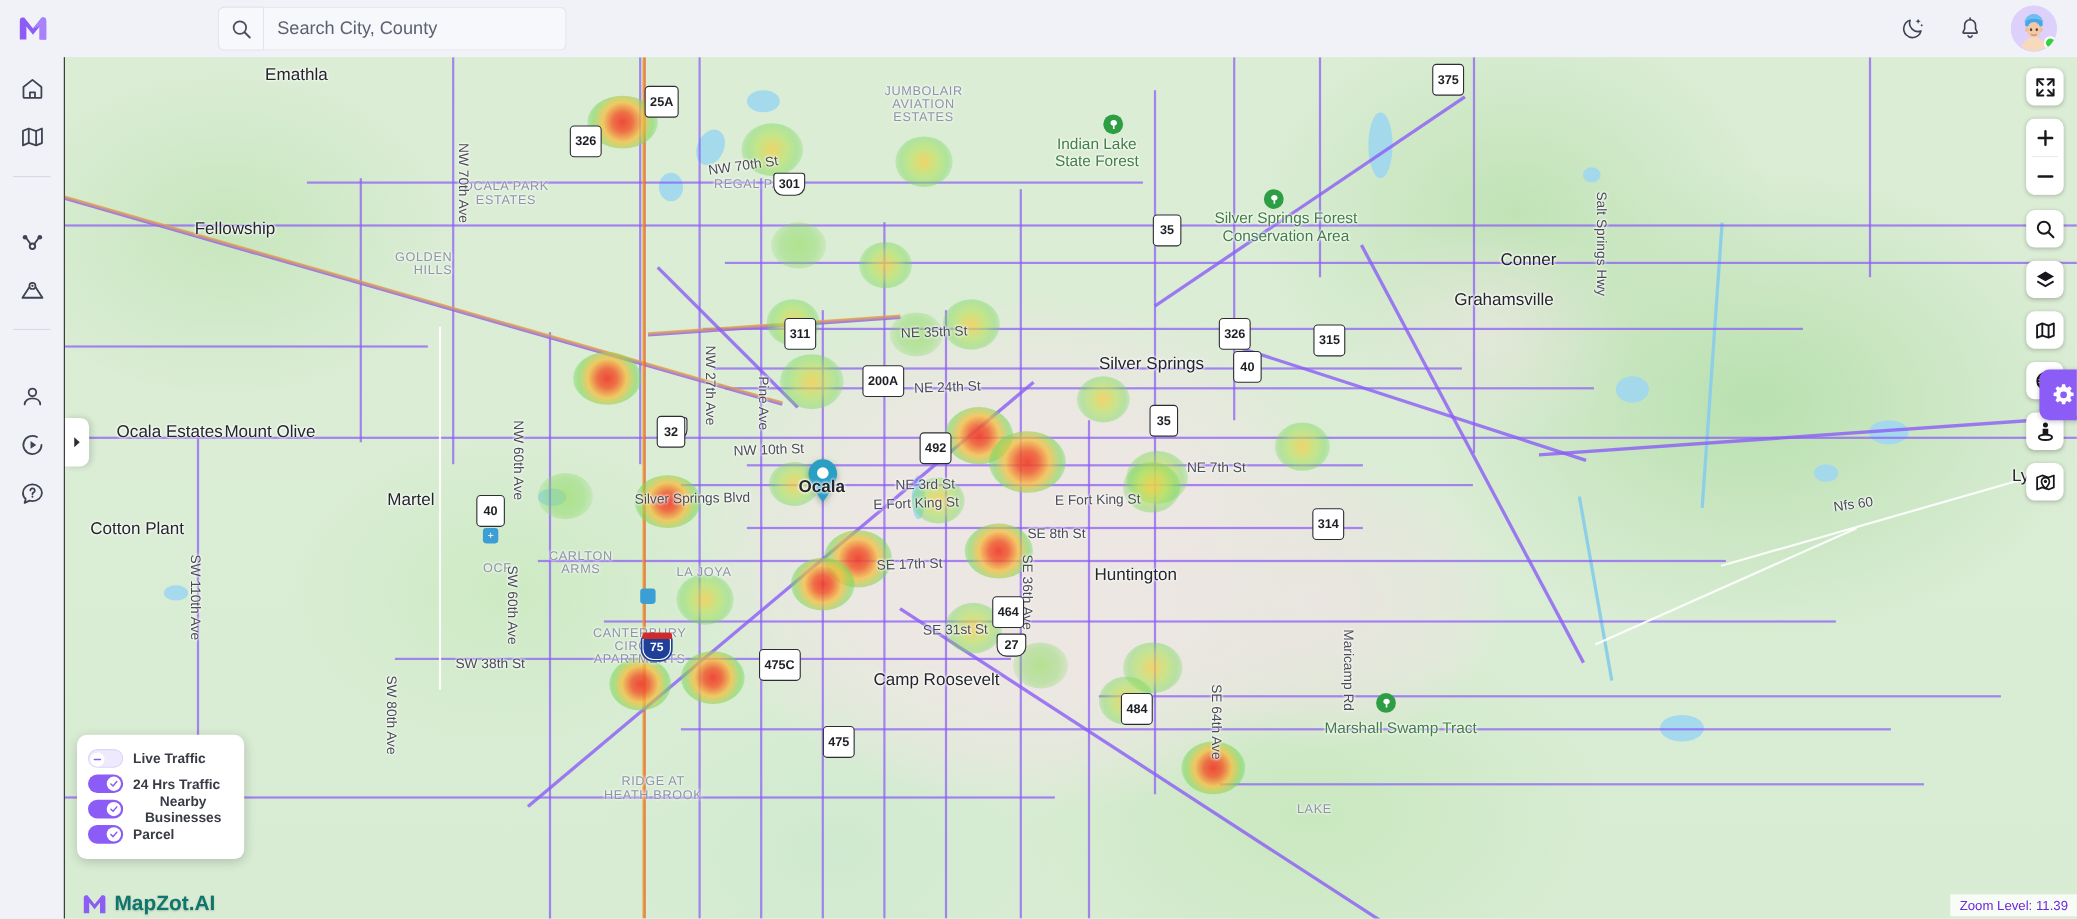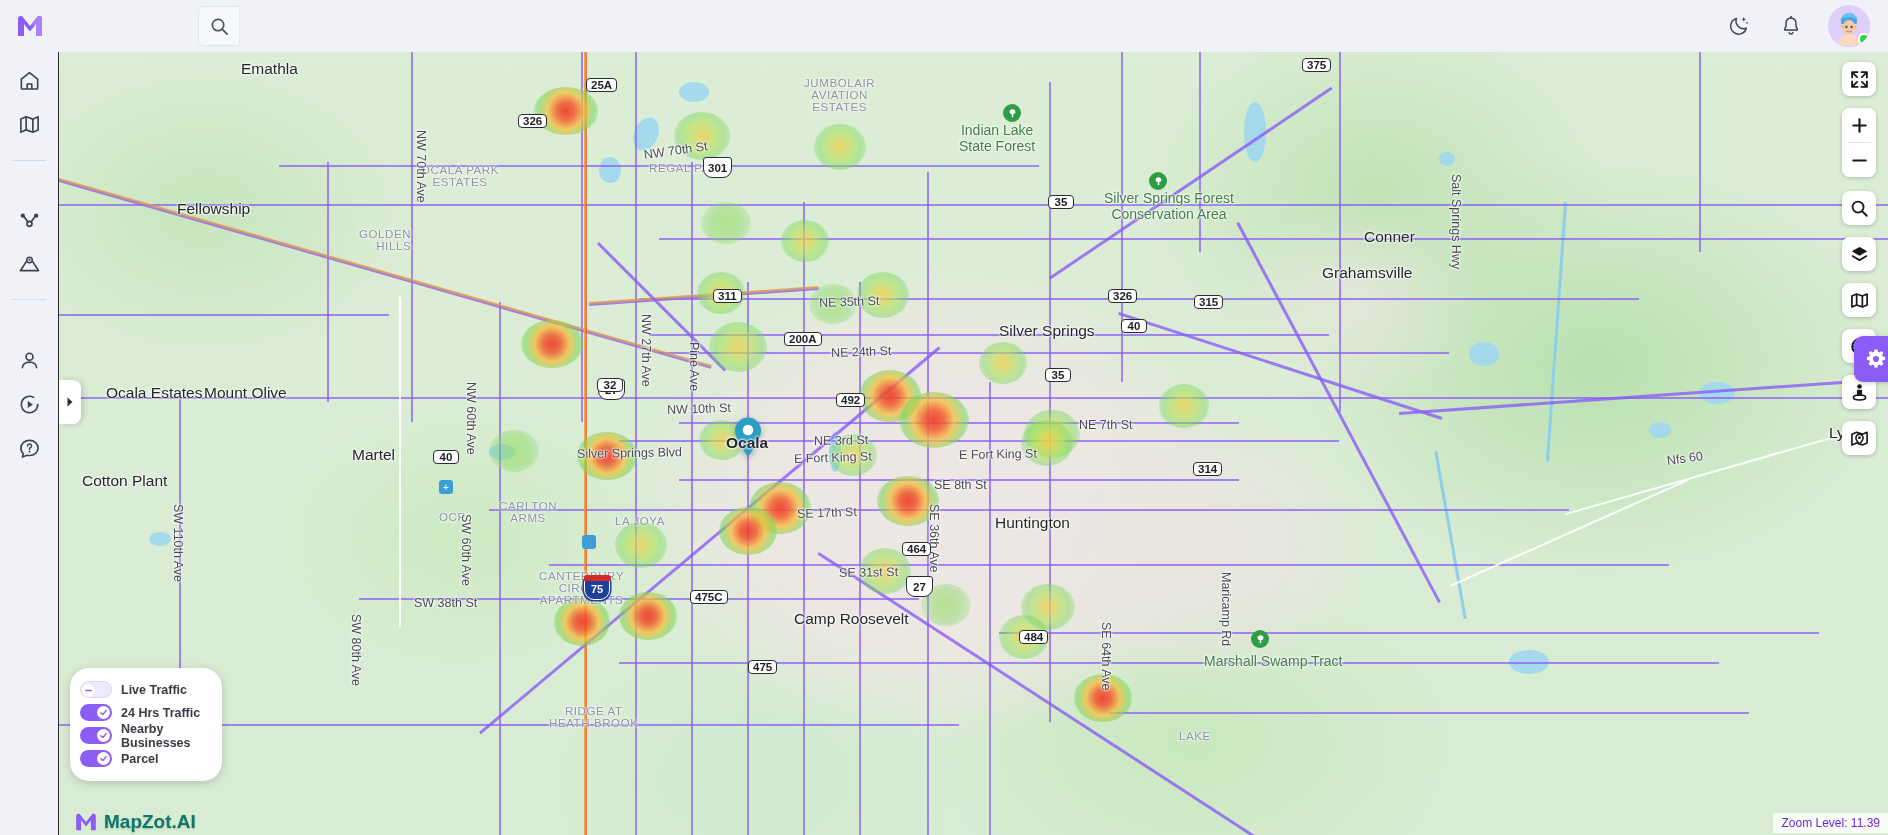--- a/index.html
+++ b/index.html
@@ -181,21 +181,21 @@
   }
   .lbl.street {
     font-size: 12.5px; color: #4a4c55;
   }
   .lbl.park { font-size: 14px; color: #3f7f43; text-align: center; }
   .lbl.vert { writing-mode: vertical-rl; font-size: 12.5px; color: #4a4c55; }
 
   
   .shield {
     position: absolute;
-    min-width: 26px; height: 14px; padding: 0 4px;
+    min-width: 26px; height: 29px; padding: 0 4px;
     background: #ffffff; border: 1.5px solid #2b2d33;
     border-radius: 4px;
     font-size: 11.5px; color: #1d1f24; font-weight: bold;
     display: flex; align-items: center; justify-content: center;
     font-family: "Liberation Sans", sans-serif;
   }
   .shield.us {
     border-radius: 3px 3px 9px 9px; height: 21px; min-width: 27px;
   }
   .shield.interstate {
@@ -220,23 +220,24 @@
     width: 30px; height: 42px;
     filter: drop-shadow(0 2px 3px rgba(0,0,0,.28));
     cursor: pointer;
   }
 
   
   .legend {
     position: absolute; left: 11px; bottom: 54px;
     width: 152px;
     background: #ffffff;
-    border-radius: 19px;
+    border-radius: 9px;
     box-shadow: 0 2px 10px rgba(0,0,0,.18);
     padding: 10px 10px 11px 10px;
+    text-align: center;
   }
   .legend-row {
     display: flex; align-items: center; gap: 9px;
     height: 23px; cursor: pointer;
   }
   .tgl {
     position: relative; width: 32px; height: 17px; border-radius: 9px;
     flex: 0 0 auto;
   }
   .tgl.on { background: #8b5cf6; }
@@ -326,20 +327,21 @@
     </svg>
   </div>
 
   <div class="search-wrap">
     <div class="search-btn">
       <svg width="19" height="19" viewBox="0 0 20 20">
         <circle cx="8.5" cy="8.5" r="6" fill="none" stroke="#4a4d5c" stroke-width="1.7"></circle>
         <line x1="13" y1="13" x2="18" y2="18" stroke="#4a4d5c" stroke-width="1.8" stroke-linecap="round"></line>
       </svg>
     </div>
+    <input class="search-input" type="text" placeholder="Search City, County" style="">
   </div>
 
   <div class="header-right">
     <div class="hdr-icon-btn">
       <svg width="22" height="22" viewBox="0 0 24 24">
         <path d="M20 14.5A8.5 8.5 0 0 1 9.2 3.8 8.7 8.7 0 1 0 20 14.5Z" fill="none" stroke="#3f4252" stroke-width="1.6" stroke-linejoin="round"></path>
         <path d="M17.2 2.2 l.75 1.85 1.85.75 -1.85.75 -.75 1.85 -.75-1.85 -1.85-.75 1.85-.75Z" fill="#3f4252"></path>
         <path d="M20.8 7.1 l.45 1.1 1.1.45 -1.1.45 -.45 1.1 -.45-1.1 -1.1-.45 1.1-.45Z" fill="#3f4252"></path>
       </svg>
     </div>

